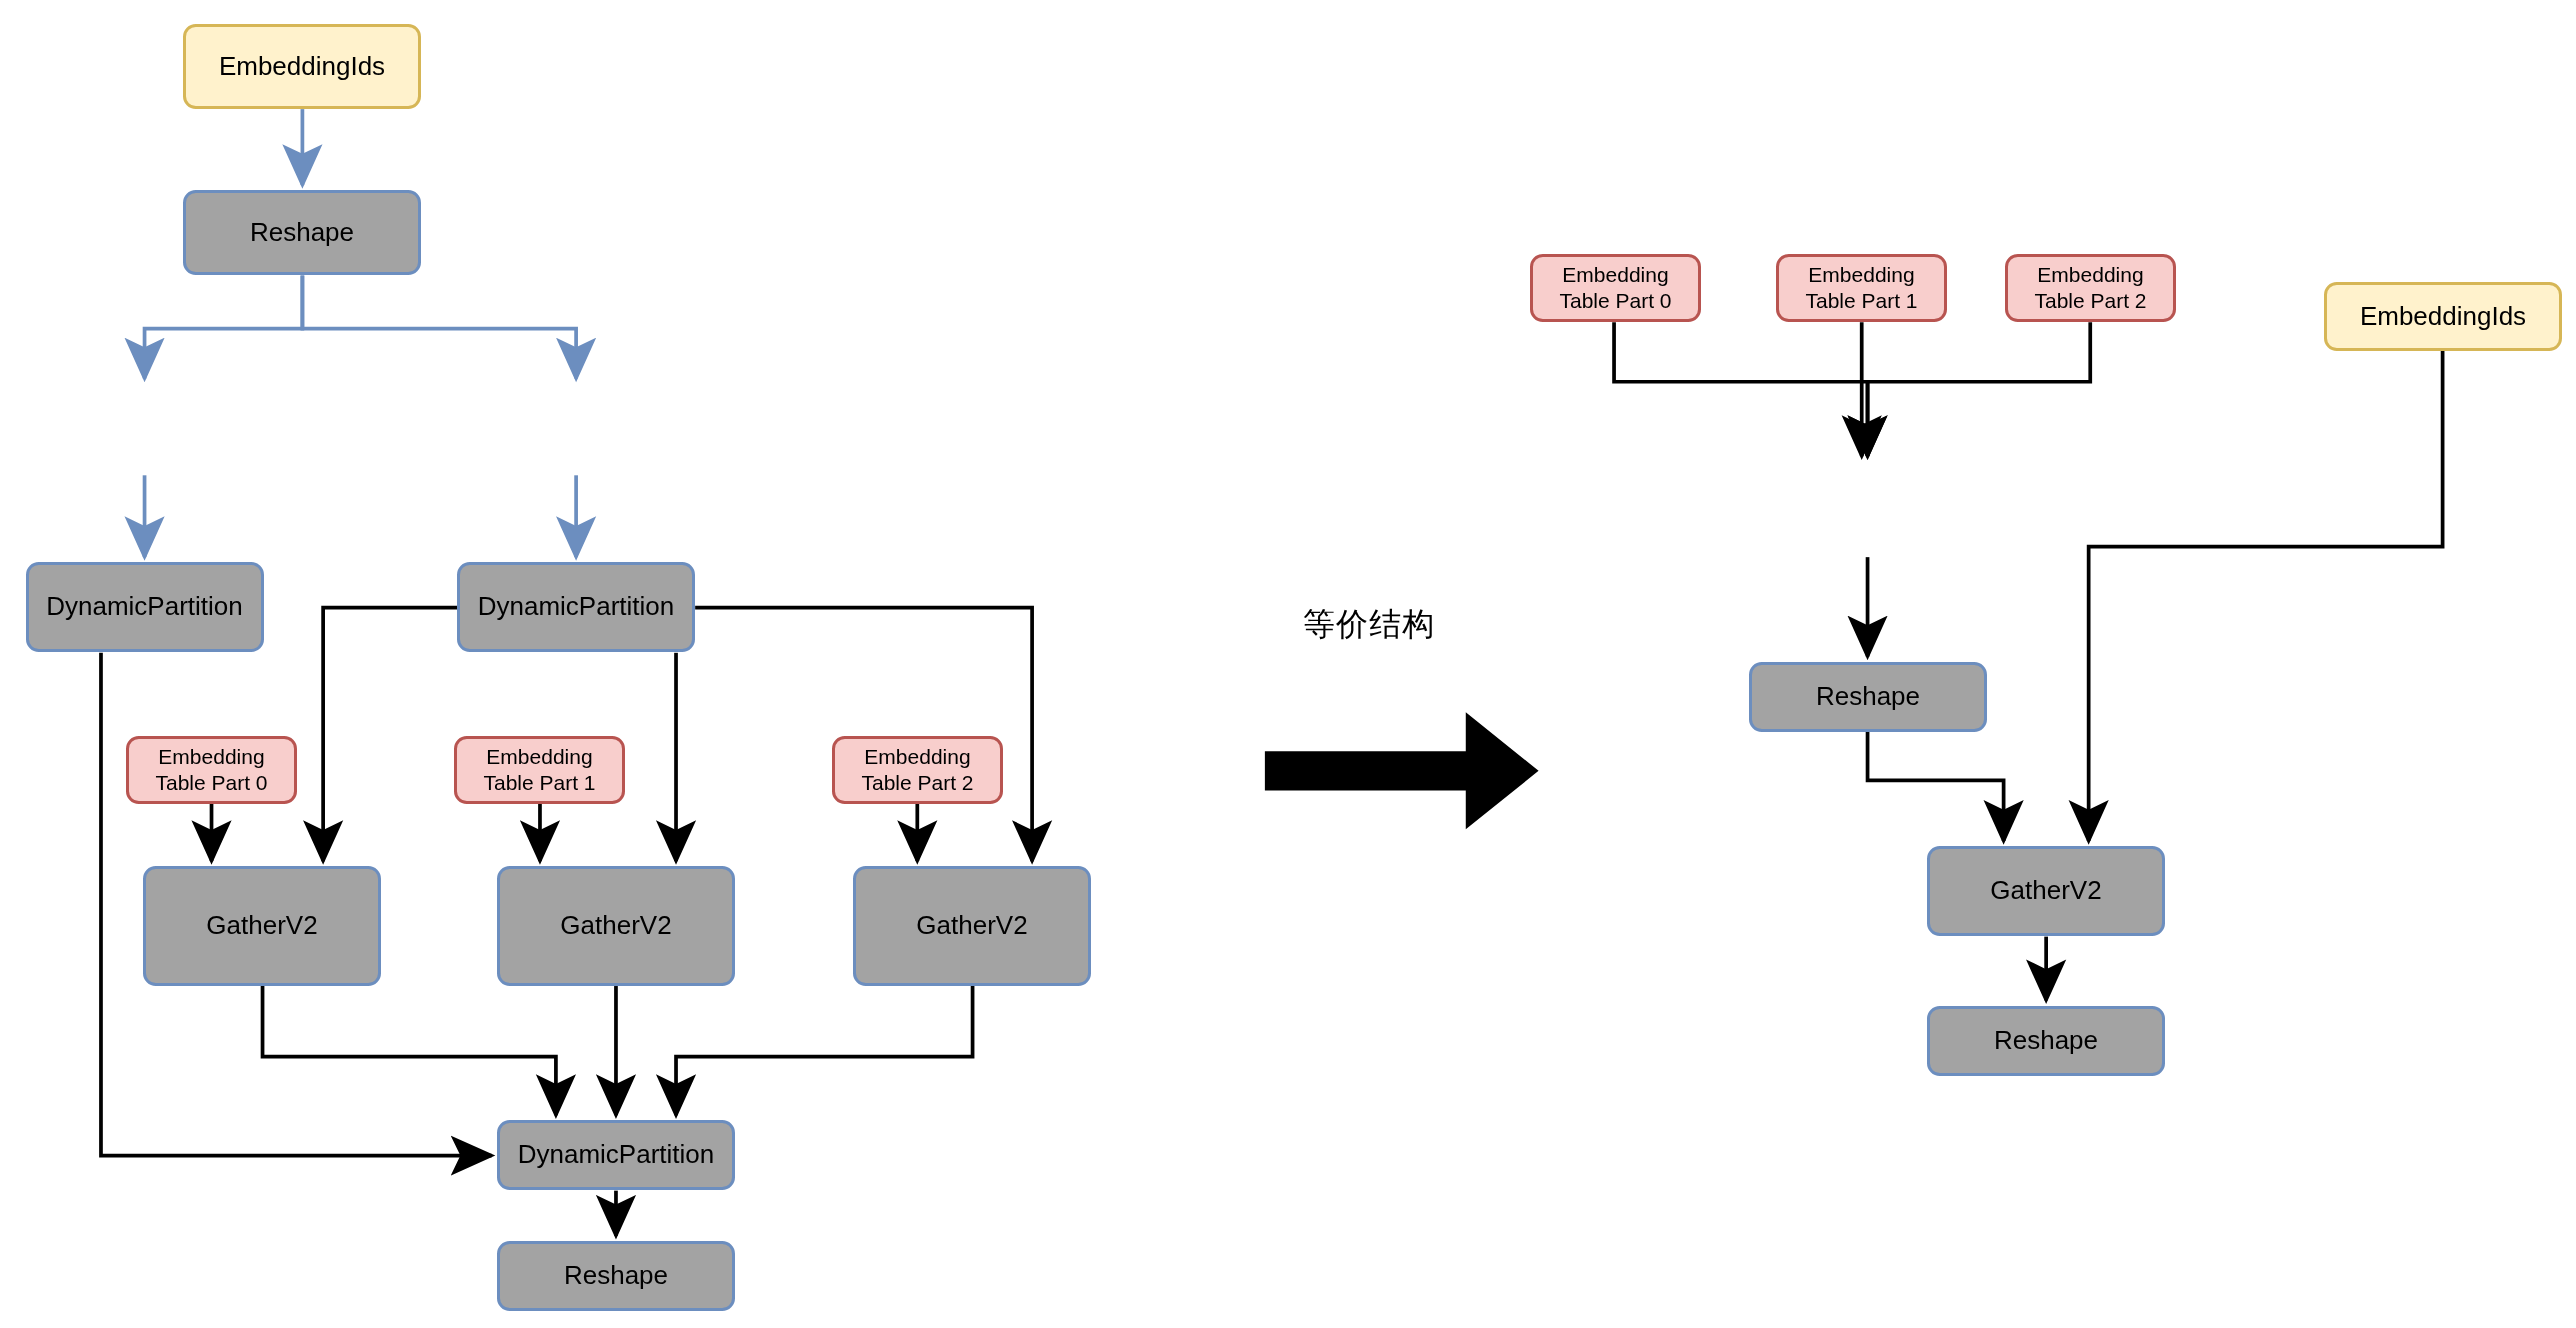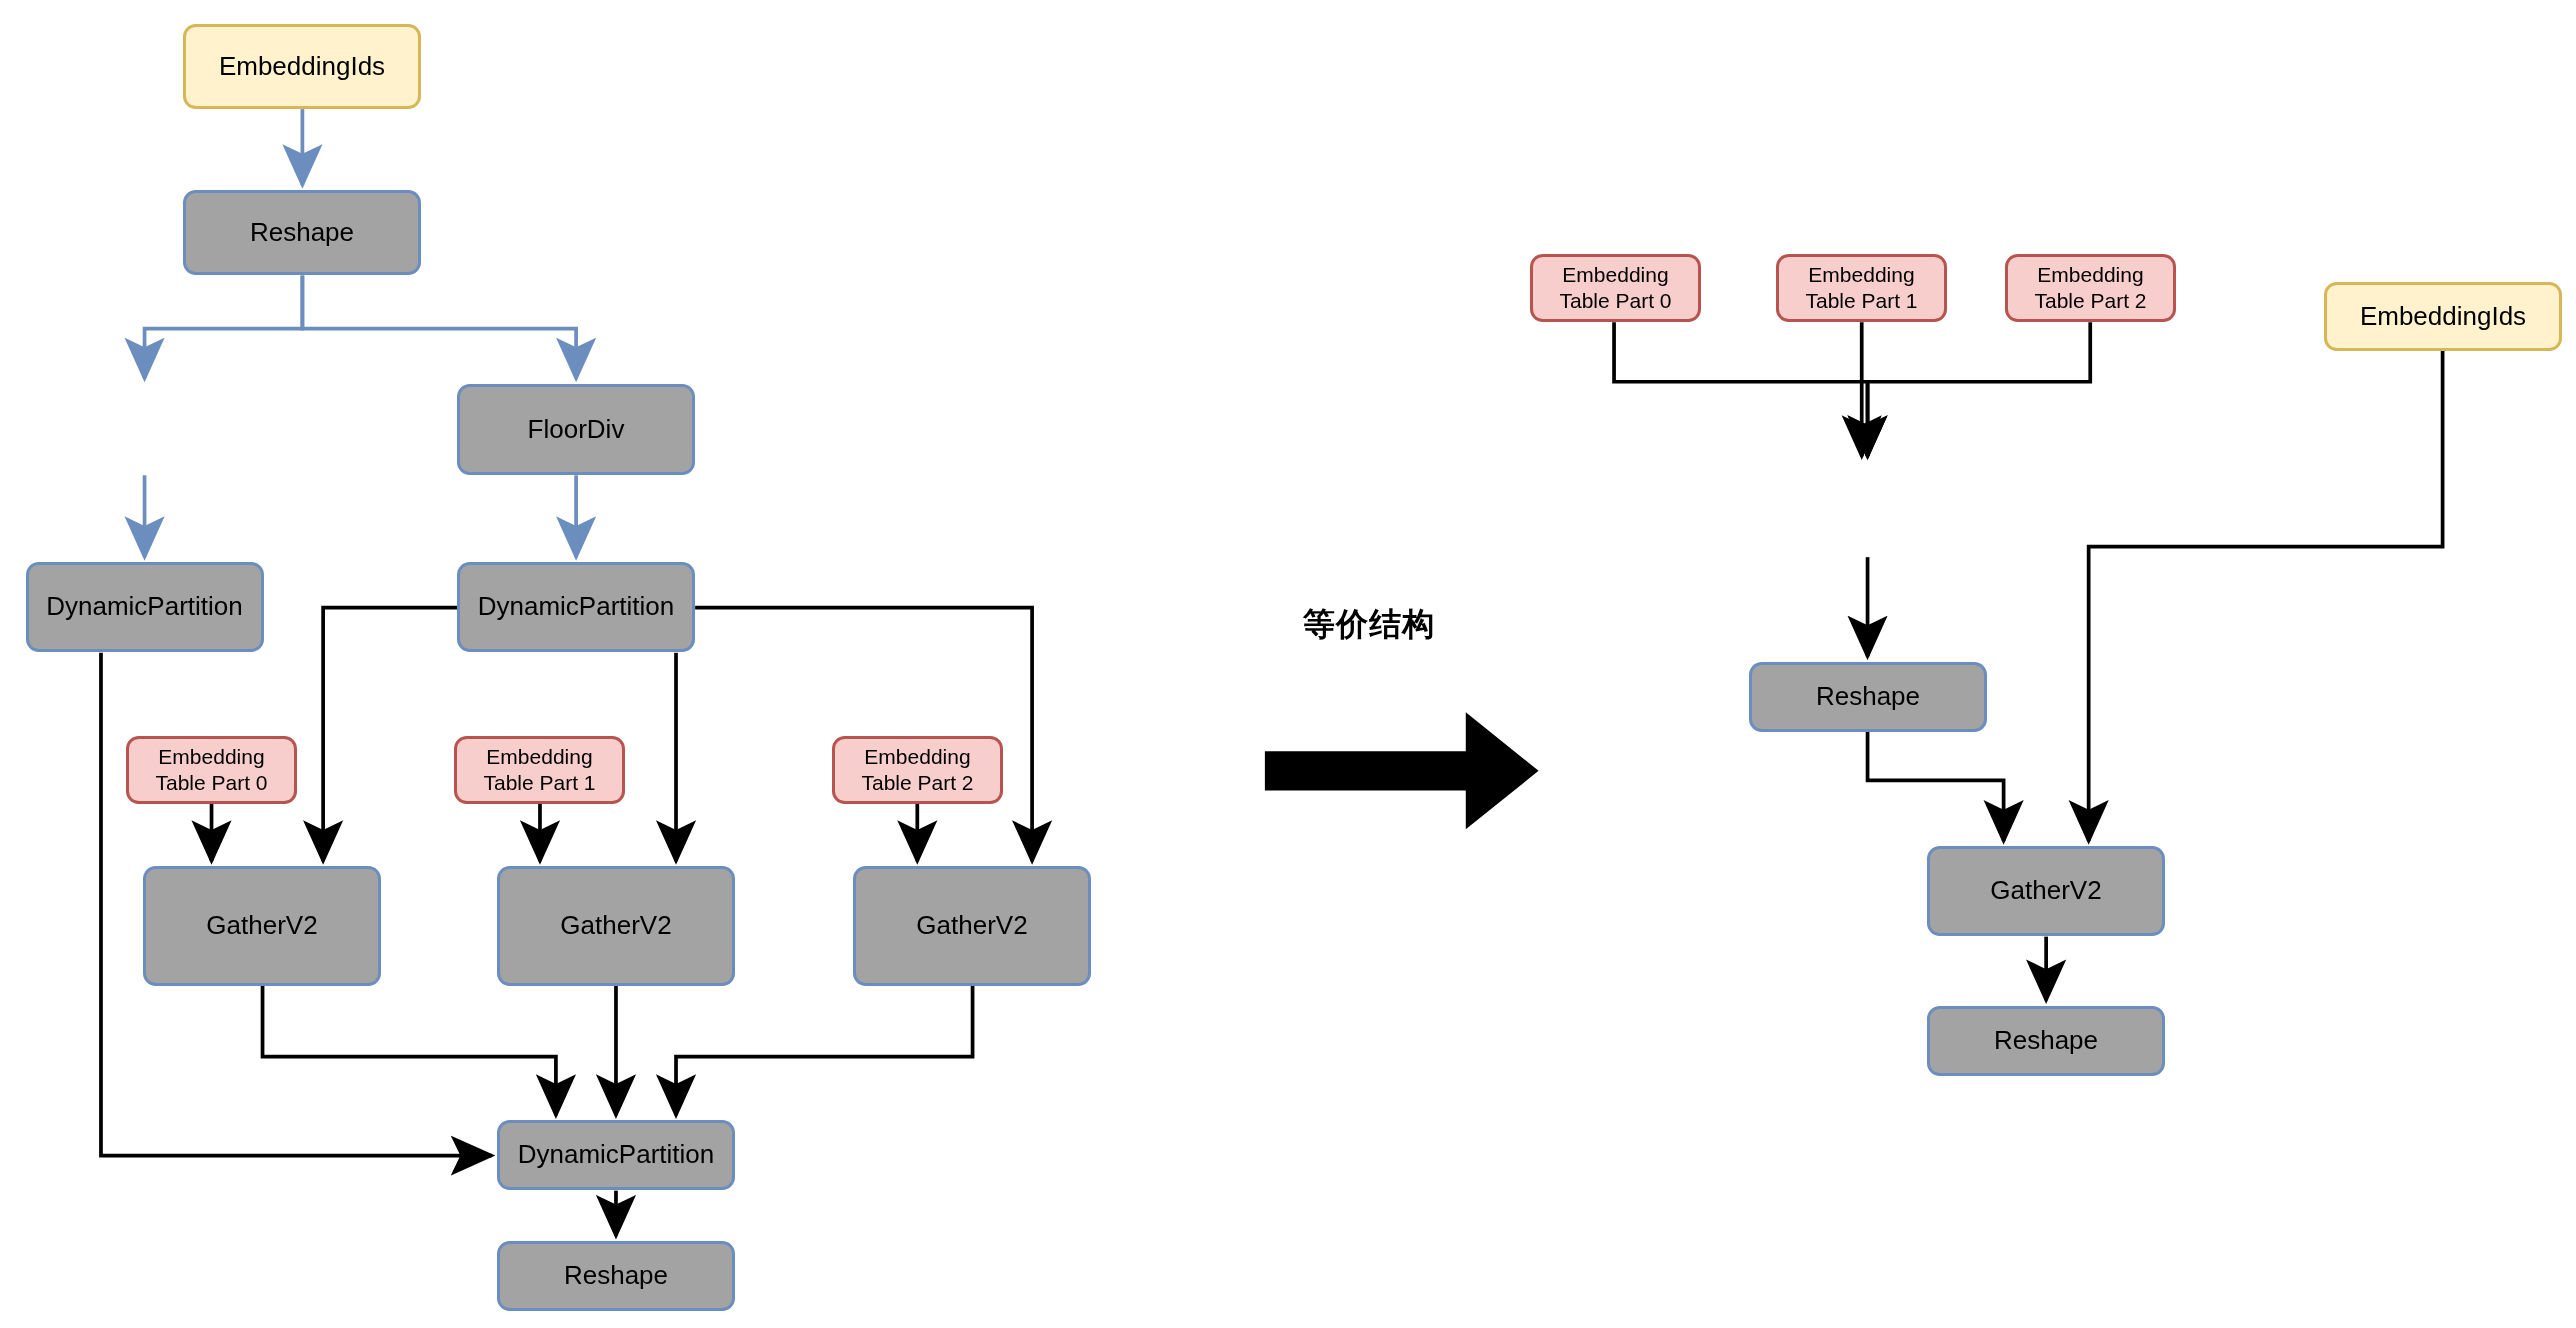--- a/index.html
+++ b/index.html
@@ -57,21 +57,20 @@
     font-size: 26px;
   }
   .node.table .node-label { font-size: 21px; }
   .transform-note {
     position: absolute;
     font-size: 32px;
     color: #000000;
     letter-spacing: 1.1px;
     z-index: 3;
     white-space: nowrap;
-    font-weight: bold;
   }
 </style>
 </head>
 <body>
 
 <div id="canvas">
 
   <svg id="edges" viewBox="0 0 4847 2500" xmlns="http://www.w3.org/2000/svg">
     <defs>
       <marker id="ah-blue" markerWidth="14" markerHeight="14" refX="11" refY="6" orient="auto" markerUnits="strokeWidth">
@@ -142,23 +141,20 @@
 
   <div class="node input" style="left:183px; top:24px; width:238px; height:85px;">
     <span class="node-label">EmbeddingIds</span>
   </div>
 
   <div class="node op" style="left:183px; top:190px; width:238px; height:85px;">
     <span class="node-label">Reshape</span>
   </div>
 
 
-  <div class="node op" style="left:457px; top:384px; width:238px; height:91px;">
-    <span class="node-label">FloorDiv</span>
-  </div>
 
   <div class="node op" style="left:25.5px; top:562px; width:238px; height:90px;">
     <span class="node-label">DynamicPartition</span>
   </div>
 
   <div class="node op" style="left:457px; top:562px; width:238px; height:90px;">
     <span class="node-label">DynamicPartition</span>
   </div>
 
   <div class="node table" style="left:126px; top:736px; width:171px; height:68px;">

